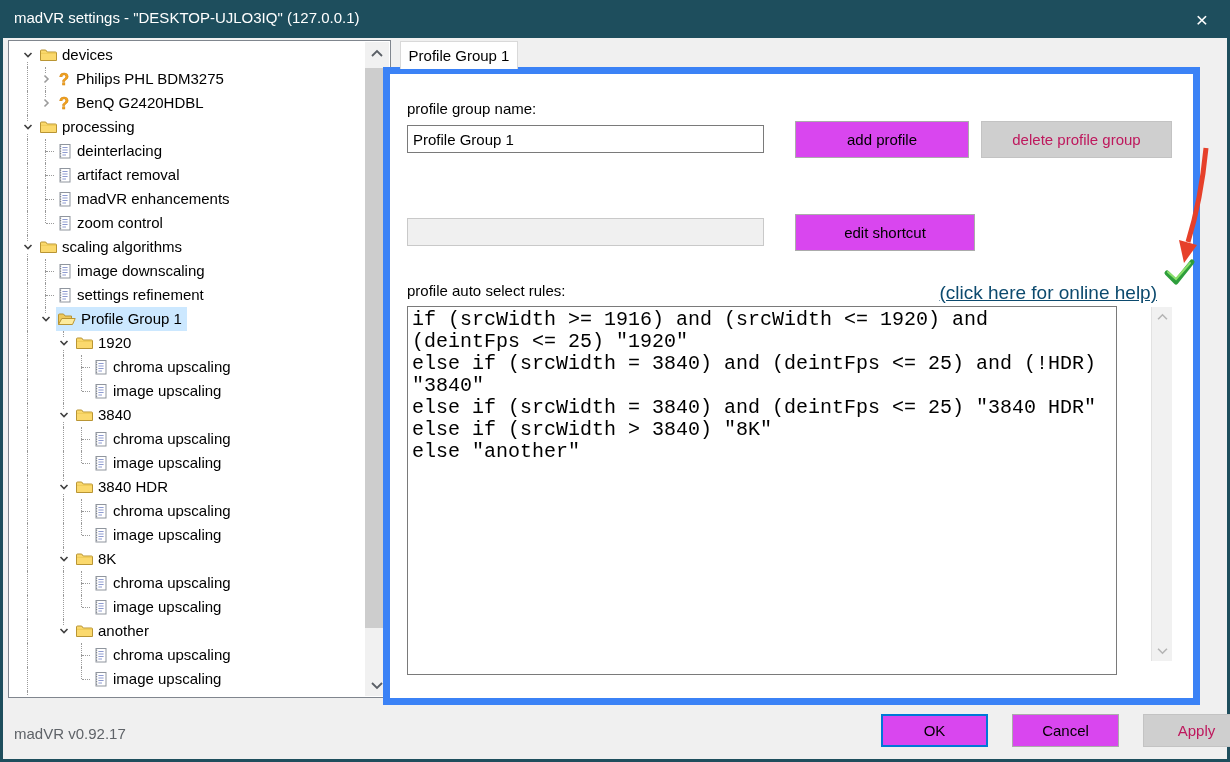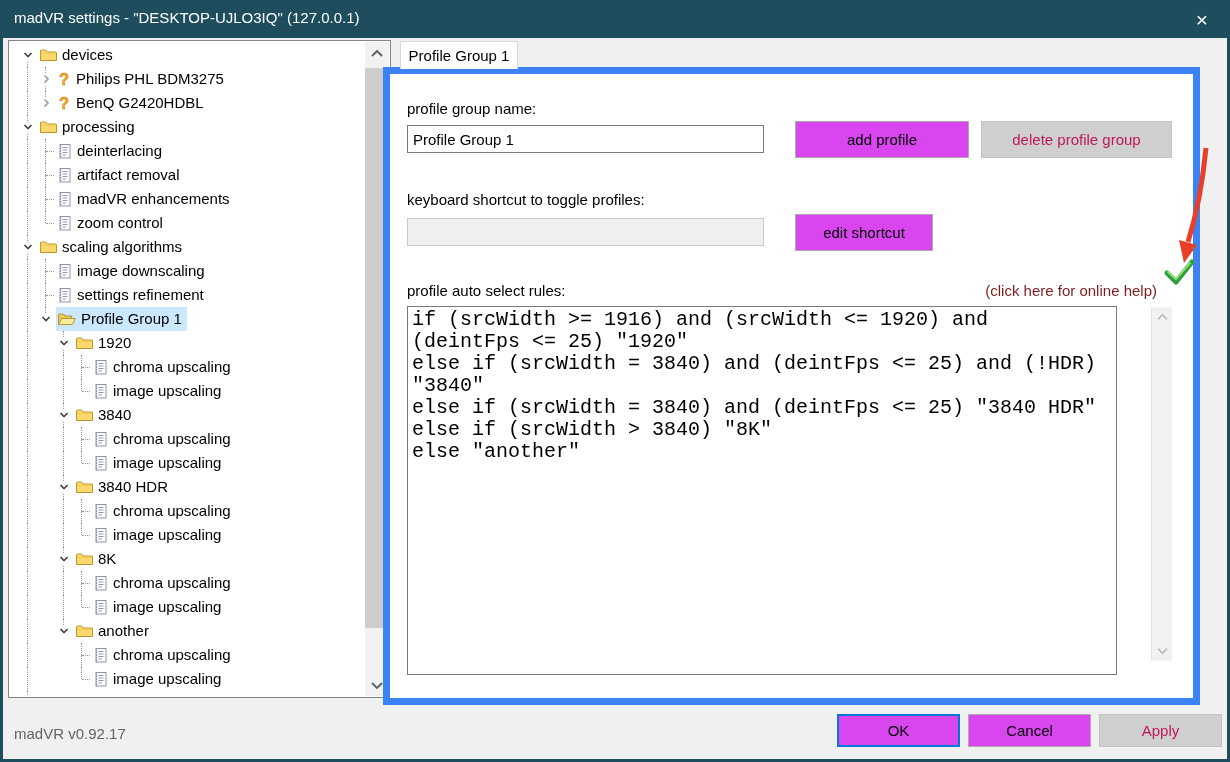--- a/index.html
+++ b/index.html
@@ -37,29 +37,29 @@
   .tab{position:absolute;left:397px;top:3px;width:118px;height:28px;background:#fff;border:1px solid #d9d9d9;border-bottom:none;
        box-sizing:border-box;z-index:2;display:flex;align-items:center;justify-content:center;font-size:15px;}
   .page{position:absolute;left:380px;top:29px;width:817px;height:638px;background:#fff;border:7px solid #3b82f6;box-sizing:border-box;}
   .flabel{position:absolute;font-size:15px;color:#000;}
   .tinput{position:absolute;box-sizing:border-box;width:357px;height:28px;border:1px solid #7a7a7a;background:#fff;
           font-family:"Liberation Sans","DejaVu Sans",sans-serif;font-size:15px;padding:0 5px;color:#000;}
   .tinput.ro{background:#f0f0f0;border:1px solid #c9c9c9;}
   .btn{position:absolute;box-sizing:border-box;background:#d946ef;border:1px solid #ababab;font-size:15px;color:#000;
        display:flex;align-items:center;justify-content:center;font-family:inherit;}
   .btn.disabled{background:#cfcfcf;border-color:#c3c3c3;color:#be185d;}
-  .help-link{position:absolute;font-size:15px;color:#7f1d1d;}
+  .help-link{position:absolute;font-size:19px;color:#0c4a6e;text-decoration:underline;}
   .code{position:absolute;left:17px;top:232px;width:710px;height:369px;box-sizing:border-box;border:1px solid #7a7a7a;background:#fff;
         font-family:"Liberation Mono","DejaVu Sans Mono",monospace;font-size:20px;line-height:22px;color:#000;
         white-space:pre-wrap;word-wrap:break-word;padding:2px 18px 2px 4px;overflow:hidden;}
   .code-sb{position:absolute;right:0;top:0;bottom:0;width:20px;background:#f1f1f1;border-left:1px solid #e2e2e2;}
   .code-sb .sb-btn{height:20px;}
   
   .version{position:absolute;left:11px;top:687px;font-size:15px;color:#5f6368;}
-  .fbtn{position:absolute;top:676px;width:123px;height:33px;}
+  .fbtn{position:absolute;top:676px;width:107px;height:33px;margin-left:44px;}
   .fbtn.ok{left:834px;border:2px solid #0078d7;}
   .fbtn.cancel{left:965px;}
   .fbtn.apply{left:1096px;}
   
   .overlay{position:absolute;left:0;top:0;width:1230px;height:762px;z-index:10;pointer-events:none;}
 </style>
 </head>
 <body>
 
 <div class="window">
@@ -621,23 +621,22 @@
     <div class="tab">
       <span>Profile Group 1</span>
     </div>
 
     <div class="page">
       <div class="flabel" style="left:17px;top:26px;">profile group name:</div>
       <input class="tinput" style="left: 17px; top: 51px;" value="Profile Group 1">
       <div class="btn" style="left:405px;top:47px;width:174px;height:37px;">add profile</div>
       <div class="btn disabled" style="left:591px;top:47px;width:191px;height:37px;">delete profile group</div>
 
-      <div class="flabel" style="left:17px;top:117px;">keyboard shortcut to toggle profiles:</div>
       <input class="tinput ro" style="left: 17px; top: 144px;" value="">
-      <div class="btn" style="left:405px;top:140px;width:138px;height:37px;">edit shortcut</div>
+      <div class="btn" style="left:405px;top:140px;width:180px;height:37px;">edit shortcut</div>
 
       <div class="flabel" style="left:17px;top:208px;">profile auto select rules:</div>
       <a class="help-link" style="right:36px;top:208px;">(click here for online help)</a>
 
       <div class="code">if (srcWidth &gt;= 1916) and (srcWidth &lt;= 1920) and (deintFps &lt;= 25) "1920"
 else if (srcWidth = 3840) and (deintFps &lt;= 25) and (!HDR) "3840"
 else if (srcWidth = 3840) and (deintFps &lt;= 25) "3840 HDR"
 else if (srcWidth &gt; 3840) "8K"
 else "another"</div>
       <div class="code-sb" style="right:21px;top:233px;bottom:37px;position:absolute;width:20px;">

